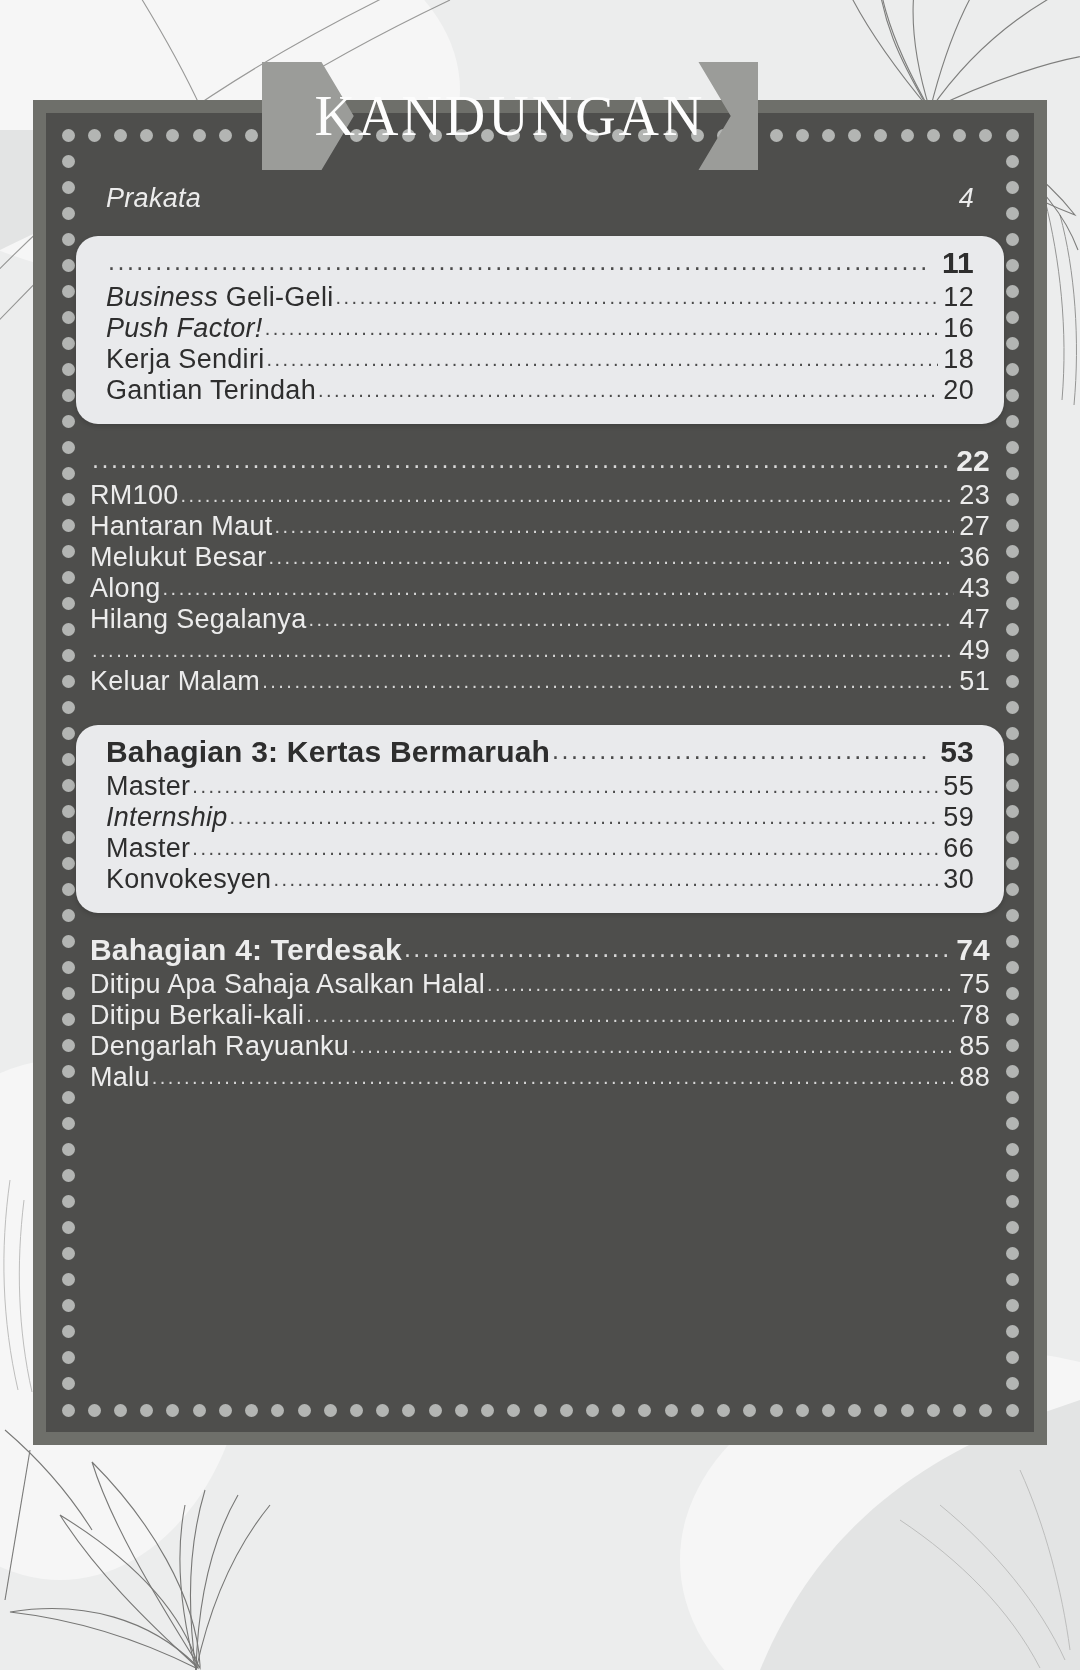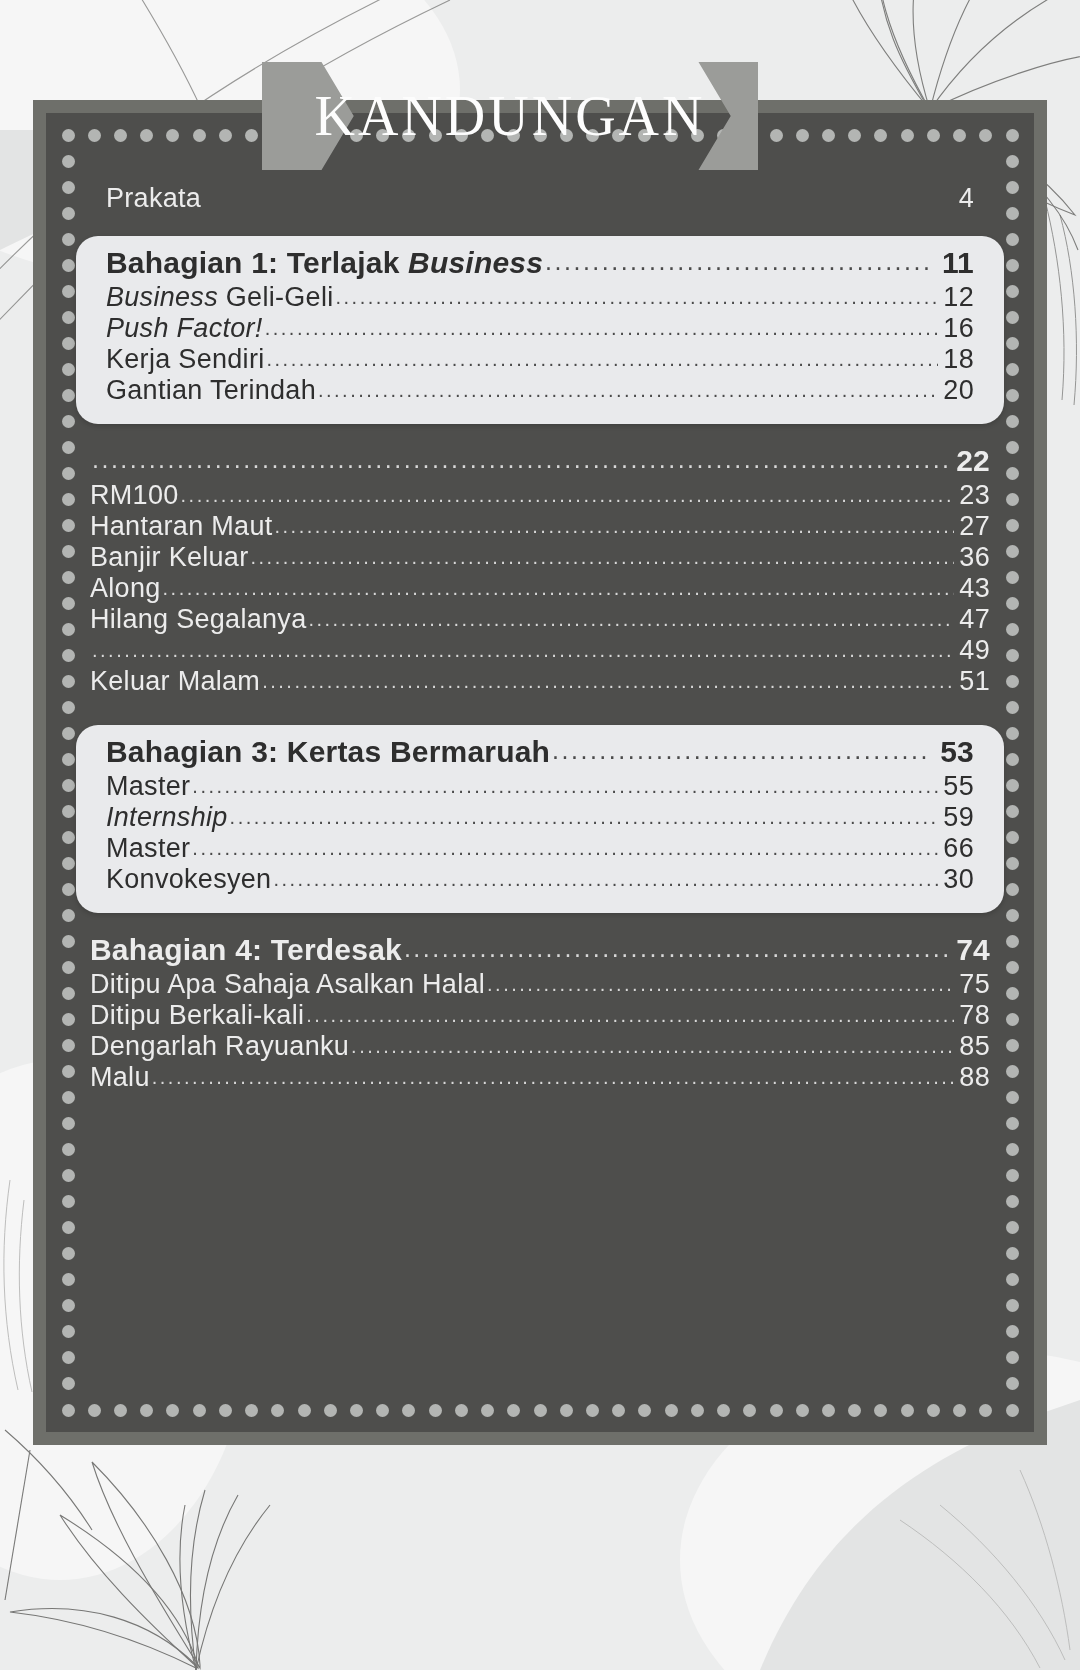--- a/index.html
+++ b/index.html
@@ -182,20 +182,21 @@
   }
 
   .pageno { min-width: 34px; }
   .row.heading .pageno { min-width: 40px; }
 
   em { font-style: italic; }
 
   #intro-group {
     padding: 0 14px 4px 14px;
     margin-bottom: 6px;
+    font-style: italic;
   }
   #intro-group .row { margin-bottom: 10px; }
 </style>
 </head>
 <body>
 
 <svg id="bg-decor" viewBox="0 0 1080 1670">
   <rect x="0" y="0" width="1080" height="1670" fill="#eceded"></rect>
 
   <g fill="#f6f6f6">
@@ -441,21 +442,20 @@
     <div class="row entry top-entry">
       <span class="label">Prakata</span>
       <span class="leader"></span>
       <span class="pageno">4</span>
     </div>
   </div>
 
   <div id="parts-container">
       <div class="group card light-ctx">
         <div class="row heading">
-          <span class="label">Bahagian 1: Terlajak <em>Business</em></span>
           <span class="leader">................................................................................................................................................................</span>
           <span class="pageno">11</span>
         </div>
         <div class="row entry">
           <span class="label"><em>Business</em> Geli-Geli</span>
           <span class="leader">................................................................................................................................................................</span>
           <span class="pageno">12</span>
         </div>
         <div class="row entry">
           <span class="label"><em>Push Factor!</em></span>
@@ -482,21 +482,21 @@
           <span class="label">RM100</span>
           <span class="leader">................................................................................................................................................................</span>
           <span class="pageno">23</span>
         </div>
         <div class="row entry">
           <span class="label">Hantaran Maut</span>
           <span class="leader">................................................................................................................................................................</span>
           <span class="pageno">27</span>
         </div>
         <div class="row entry">
-          <span class="label">Banjir Keluar</span>
+          <span class="label">Melukut Besar</span>
           <span class="leader">................................................................................................................................................................</span>
           <span class="pageno">36</span>
         </div>
         <div class="row entry">
           <span class="label">Along</span>
           <span class="leader">................................................................................................................................................................</span>
           <span class="pageno">43</span>
         </div>
         <div class="row entry">
           <span class="label">Hilang Segalanya</span>

